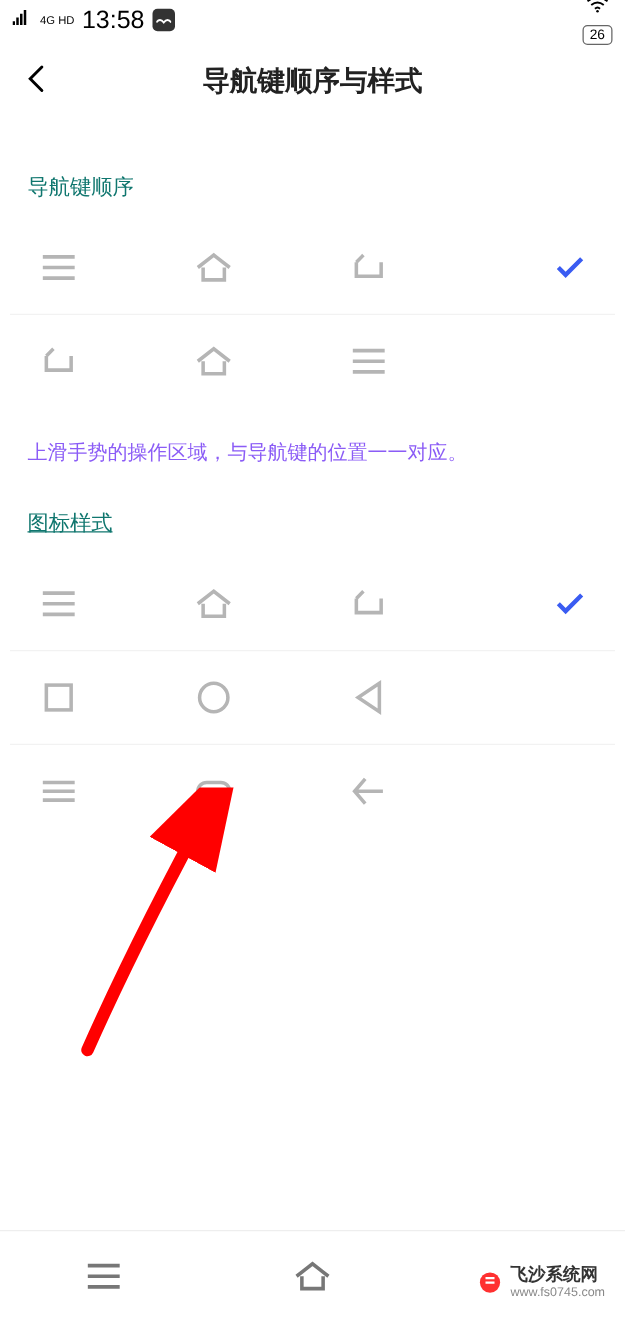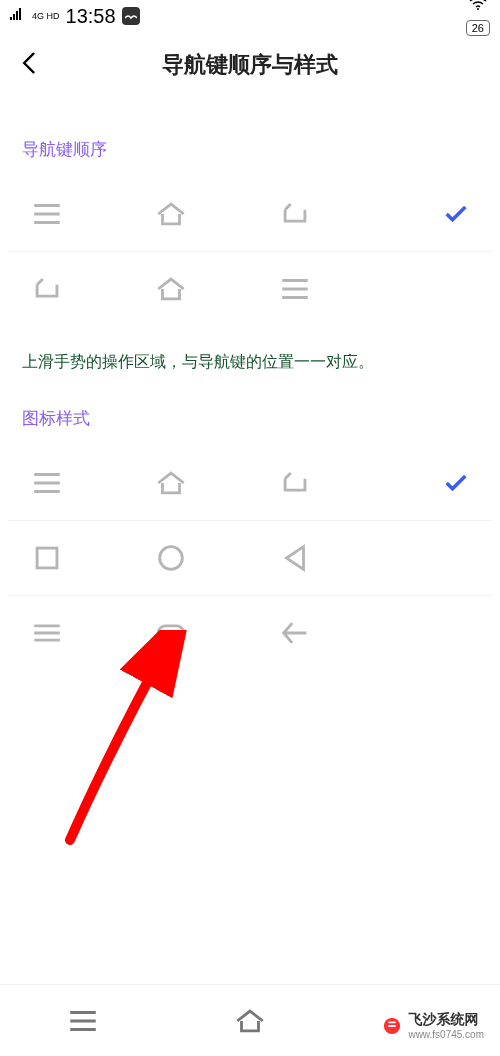--- a/index.html
+++ b/index.html
@@ -43,21 +43,21 @@
       left: 50%;
       transform: translateX(-50%);
       font-size: 22px;
       font-weight: 600;
       color: #222;
       text-align: center;
     }
     .section-label {
       padding: 40px 22px 16px;
       font-size: 17px;
-      color: #8b5cf6;
+      color: #0f766e;
     }
     .option-row {
       display: flex;
       align-items: center;
       padding: 20px 22px;
       border-bottom: 1px solid #f2f2f2;
     }
     .option-row:last-child { border-bottom: none; }
     .icon-group {
       display: flex;
@@ -78,21 +78,21 @@
       stroke: #3a5cf2;
       stroke-width: 3;
       fill: none;
     }
     .check-spacer {
       width: 28px;
     }
     .hint-text {
       padding: 26px 22px 10px;
       font-size: 16px;
-      color: #14532d;
+      color: #8b5cf6;
     }
     .section-group {
       padding: 0 8px;
     }
     .arrow-overlay {
       position: absolute;
       left: 50px;
       top: 630px;
       width: 160px;
       height: 220px;
@@ -210,21 +210,21 @@
       <svg class="nav-icon" viewBox="0 0 24 24">
           <path d="M3 6h18M3 12h18M3 18h18"></path>
         </svg>
     </div>
     <div class="check-spacer"></div>
   </div>
 </div>
 
 <div class="hint-text">上滑手势的操作区域，与导航键的位置一一对应。</div>
 
-<div class="section-label" style="padding-top:24px;">图标样式</div>
+<div class="section-label" style="padding-top:24px;text-decoration:underline;">图标样式</div>
 
 <div class="section-group">
   <div class="option-row">
     <div class="icon-group">
       <svg class="nav-icon" viewBox="0 0 24 24">
           <path d="M3 6h18M3 12h18M3 18h18"></path>
         </svg>
       <svg class="nav-icon" viewBox="0 0 24 24">
           <path d="M3 12 L12 5 L21 12 M6 12 L6 19 L18 19 L18 12"></path>
         </svg>

